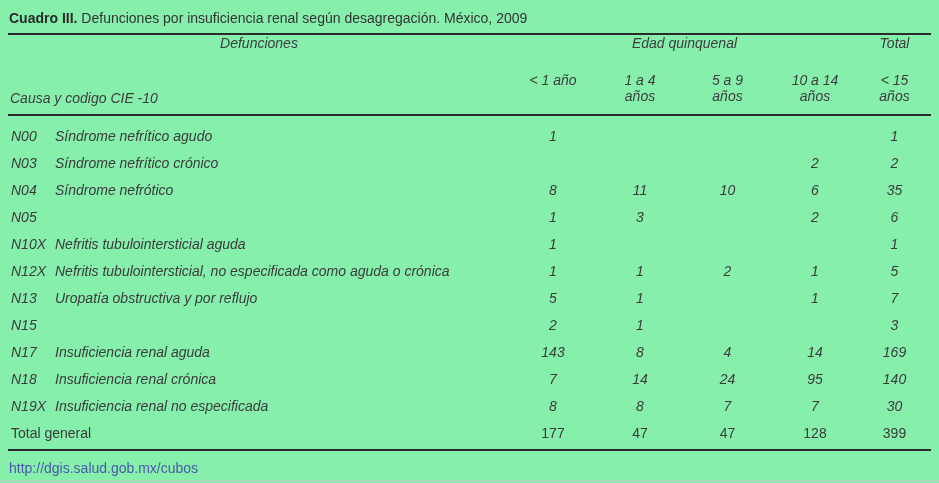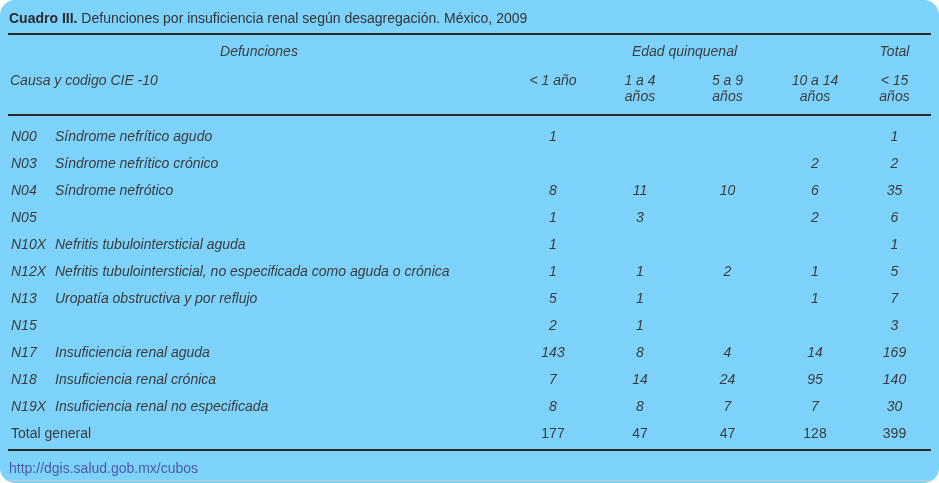--- a/index.html
+++ b/index.html
@@ -1,41 +1,40 @@
 <!DOCTYPE html>
 <html><head>
 <meta charset="utf-8">
 <style>
   * { box-sizing: border-box; }
   html, body { margin: 0; padding: 0; background: #ffffff; }
   .page {
     width: 939px; height: 483px;
-    background: #7dd3fc;
+    background: #86efac;
     font-family: "Liberation Sans", "DejaVu Sans", sans-serif;
     font-size: 14px;
     color: #3b3b3b;
     position: relative;
     overflow: hidden;
-    border-radius: 15px;
   }
   .inner { margin: 0 8px; width: 923px; }
 
   .caption { padding: 10px 0 7px 1px; height: 33px; line-height: 16px; color: #333333; }
   .caption .cap-bold { font-weight: bold; color: #2a2a2a; }
 
   .rule { height: 0; border-top: 2px solid #2b2b2b; }
 
   
   .thead { font-style: italic; color: #3d3d3d; }
-  .hrow1 { display: flex; height: 31px; align-items: center; }
+  .hrow1 { display: flex; height: 31px; }
   .h-defunciones { width: 502px; text-align: center; }
   .h-edad { width: 349px; text-align: center; }
   .h-total { width: 71px; text-align: center; }
   .hrow2 { display: flex; height: 48px; }
-  .h-causa { width: 502px; padding: 6px 0 0 2px; }
+  .h-causa { width: 502px; padding: 6px 0 0 2px; margin-top: 18px; }
   .cell { text-align: center; }
   .c1 { width: 86px; } .c2 { width: 88px; } .c3 { width: 87px; }
   .c4 { width: 88px; } .c5 { width: 71px; }
   .hrow2 .cell { padding-top: 6px; line-height: 16px; white-space: pre-line; }
 
   
   .tbody { padding-top: 6px; font-style: italic; }
   .trow { display: flex; height: 27px; align-items: center; }
   .cell-label { width: 502px; display: flex; padding-left: 3px; }
   .code { width: 44px; flex: none; }

